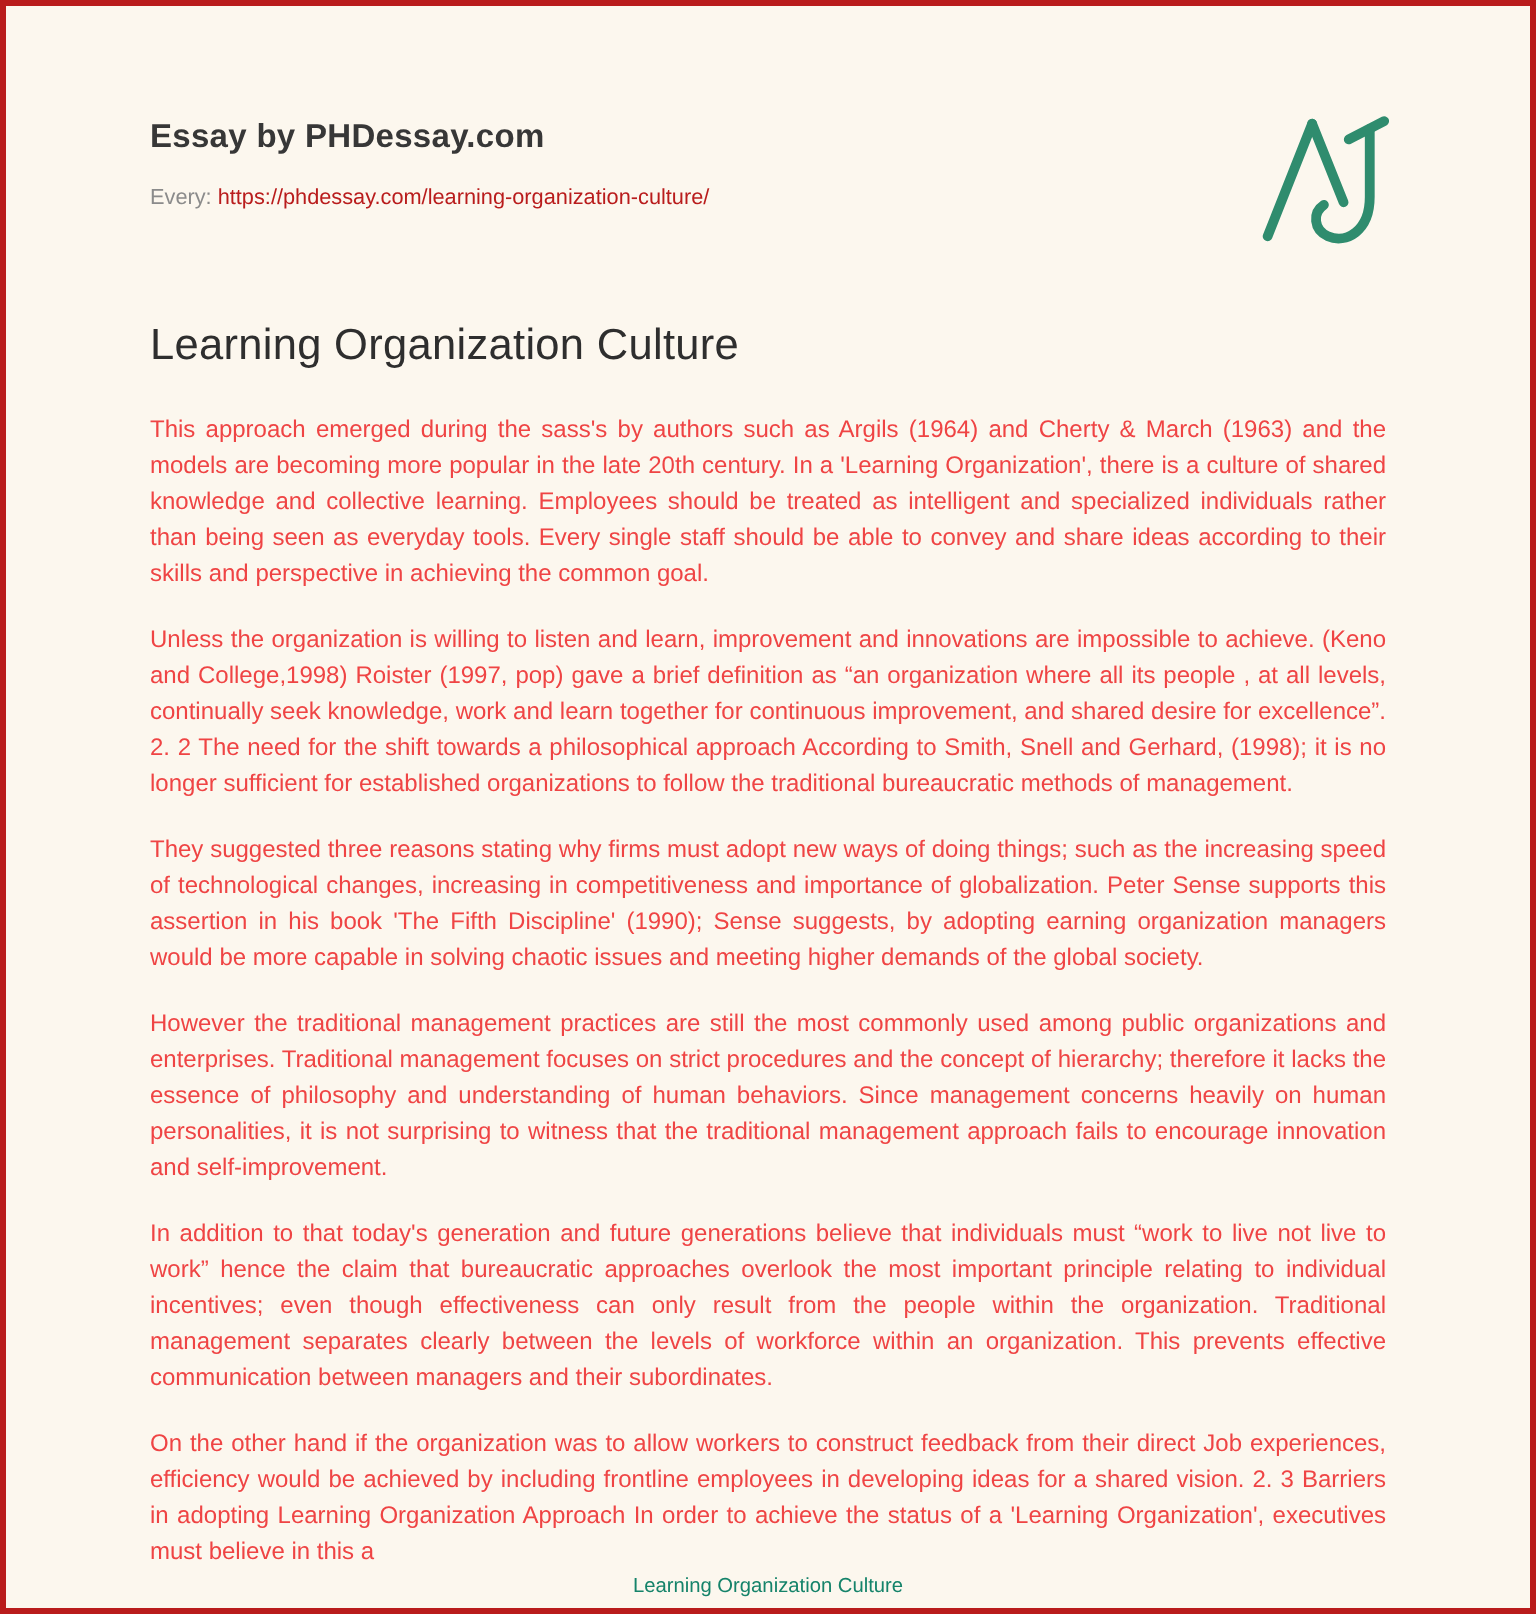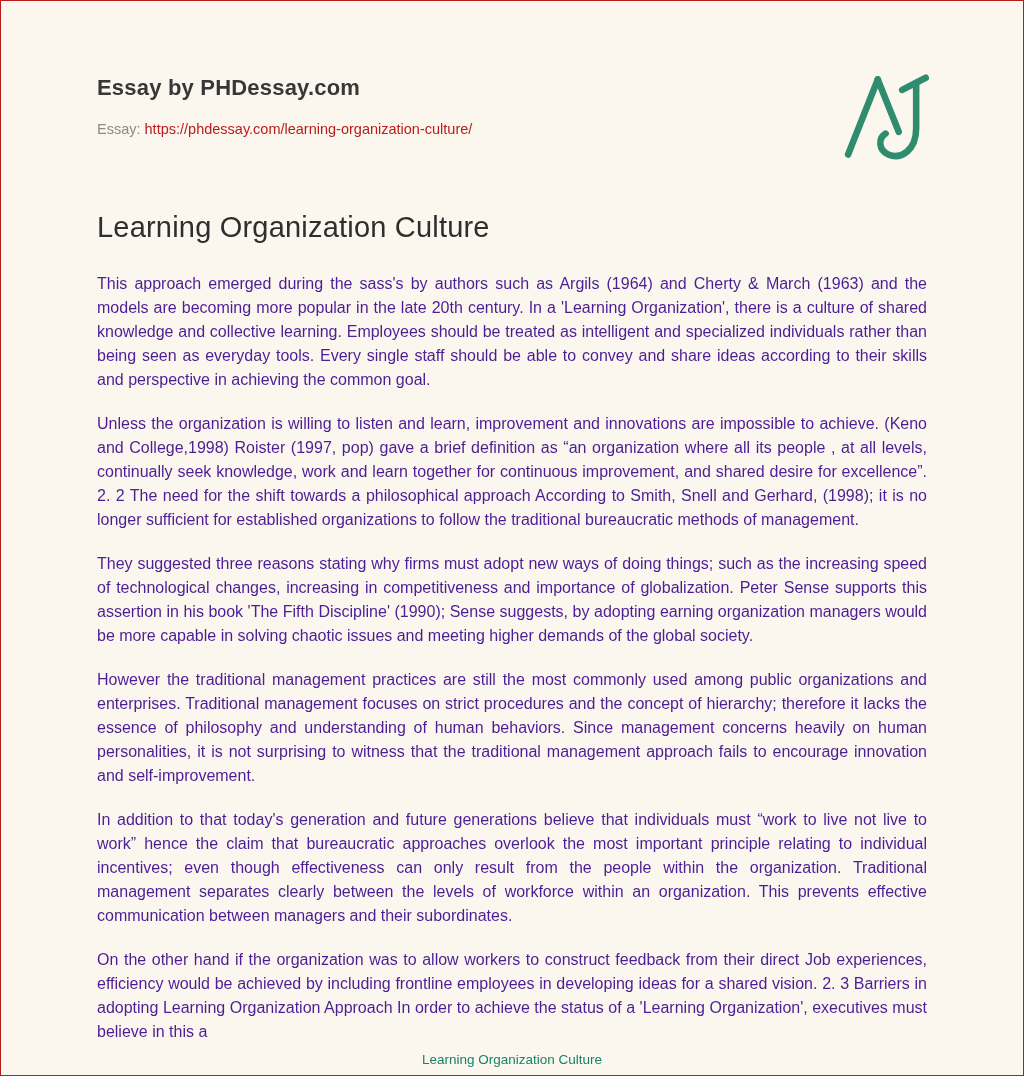--- a/index.html
+++ b/index.html
@@ -6,21 +6,21 @@
     margin: 0;
     padding: 0;
     background: #fcf7ee;
   }
   .page {
     position: relative;
     width: 1024px;
     height: 1076px;
     box-sizing: border-box;
     background: #fcf7ee;
-    border: 1px solid #b91c1c;
+    border: 4px solid #b91c1c;
     overflow: hidden;
     font-family: "Liberation Sans", sans-serif;
   }
   .content {
     padding: 74px 96px 0 96px;
   }
   .essay-by {
     font-size: 22px;
     font-weight: 700;
     color: #373737;
@@ -49,21 +49,21 @@
     color: #2e2e2e;
     letter-spacing: 0.2px;
   }
   .article {
     margin-top: 28px;
   }
   .article p {
     margin: 0 0 20px 0;
     font-size: 16px;
     line-height: 24px;
-    color: #4c1d95;
+    color: #ef4444;
     text-align: justify;
   }
   .footer {
     position: absolute;
     left: 0;
     bottom: 3px;
     width: 100%;
     text-align: center;
     font-size: 13.5px;
     color: #15836a;
@@ -74,21 +74,21 @@
 </head>
 <body>
 
 <div class="page">
 
   <div class="content">
 
     <div class="essay-by">Essay by PHDessay.com</div>
 
     <div class="source-row">
-      <span>Essay:</span>
+      <span>Every:</span>
       <a href="#">https://phdessay.com/learning-organization-culture/</a>
     </div>
 
     <div class="title">Learning Organization Culture</div>
 
     <div class="article">
       <p>This approach emerged during the sass's by authors such as Argils (1964) and Cherty &amp; March (1963) and the models are becoming more popular in the late 20th century. In a 'Learning Organization', there is a culture of shared knowledge and collective learning. Employees should be treated as intelligent and specialized individuals rather than being seen as everyday tools. Every single staff should be able to convey and share ideas according to their skills and perspective in achieving the common goal.</p>
       <p>Unless the organization is willing to listen and learn, improvement and innovations are impossible to achieve. (Keno and College,1998) Roister (1997, pop) gave a brief definition as “an organization where all its people , at all levels, continually seek knowledge, work and learn together for continuous improvement, and shared desire for excellence”. 2. 2 The need for the shift towards a philosophical approach According to Smith, Snell and Gerhard, (1998); it is no longer sufficient for established organizations to follow the traditional bureaucratic methods of management.</p>
       <p>They suggested three reasons stating why firms must adopt new ways of doing things; such as the increasing speed of technological changes, increasing in competitiveness and importance of globalization. Peter Sense supports this assertion in his book 'The Fifth Discipline' (1990); Sense suggests, by adopting earning organization managers would be more capable in solving chaotic issues and meeting higher demands of the global society.</p>
       <p>However the traditional management practices are still the most commonly used among public organizations and enterprises. Traditional management focuses on strict procedures and the concept of hierarchy; therefore it lacks the essence of philosophy and understanding of human behaviors. Since management concerns heavily on human personalities, it is not surprising to witness that the traditional management approach fails to encourage innovation and self-improvement.</p>

